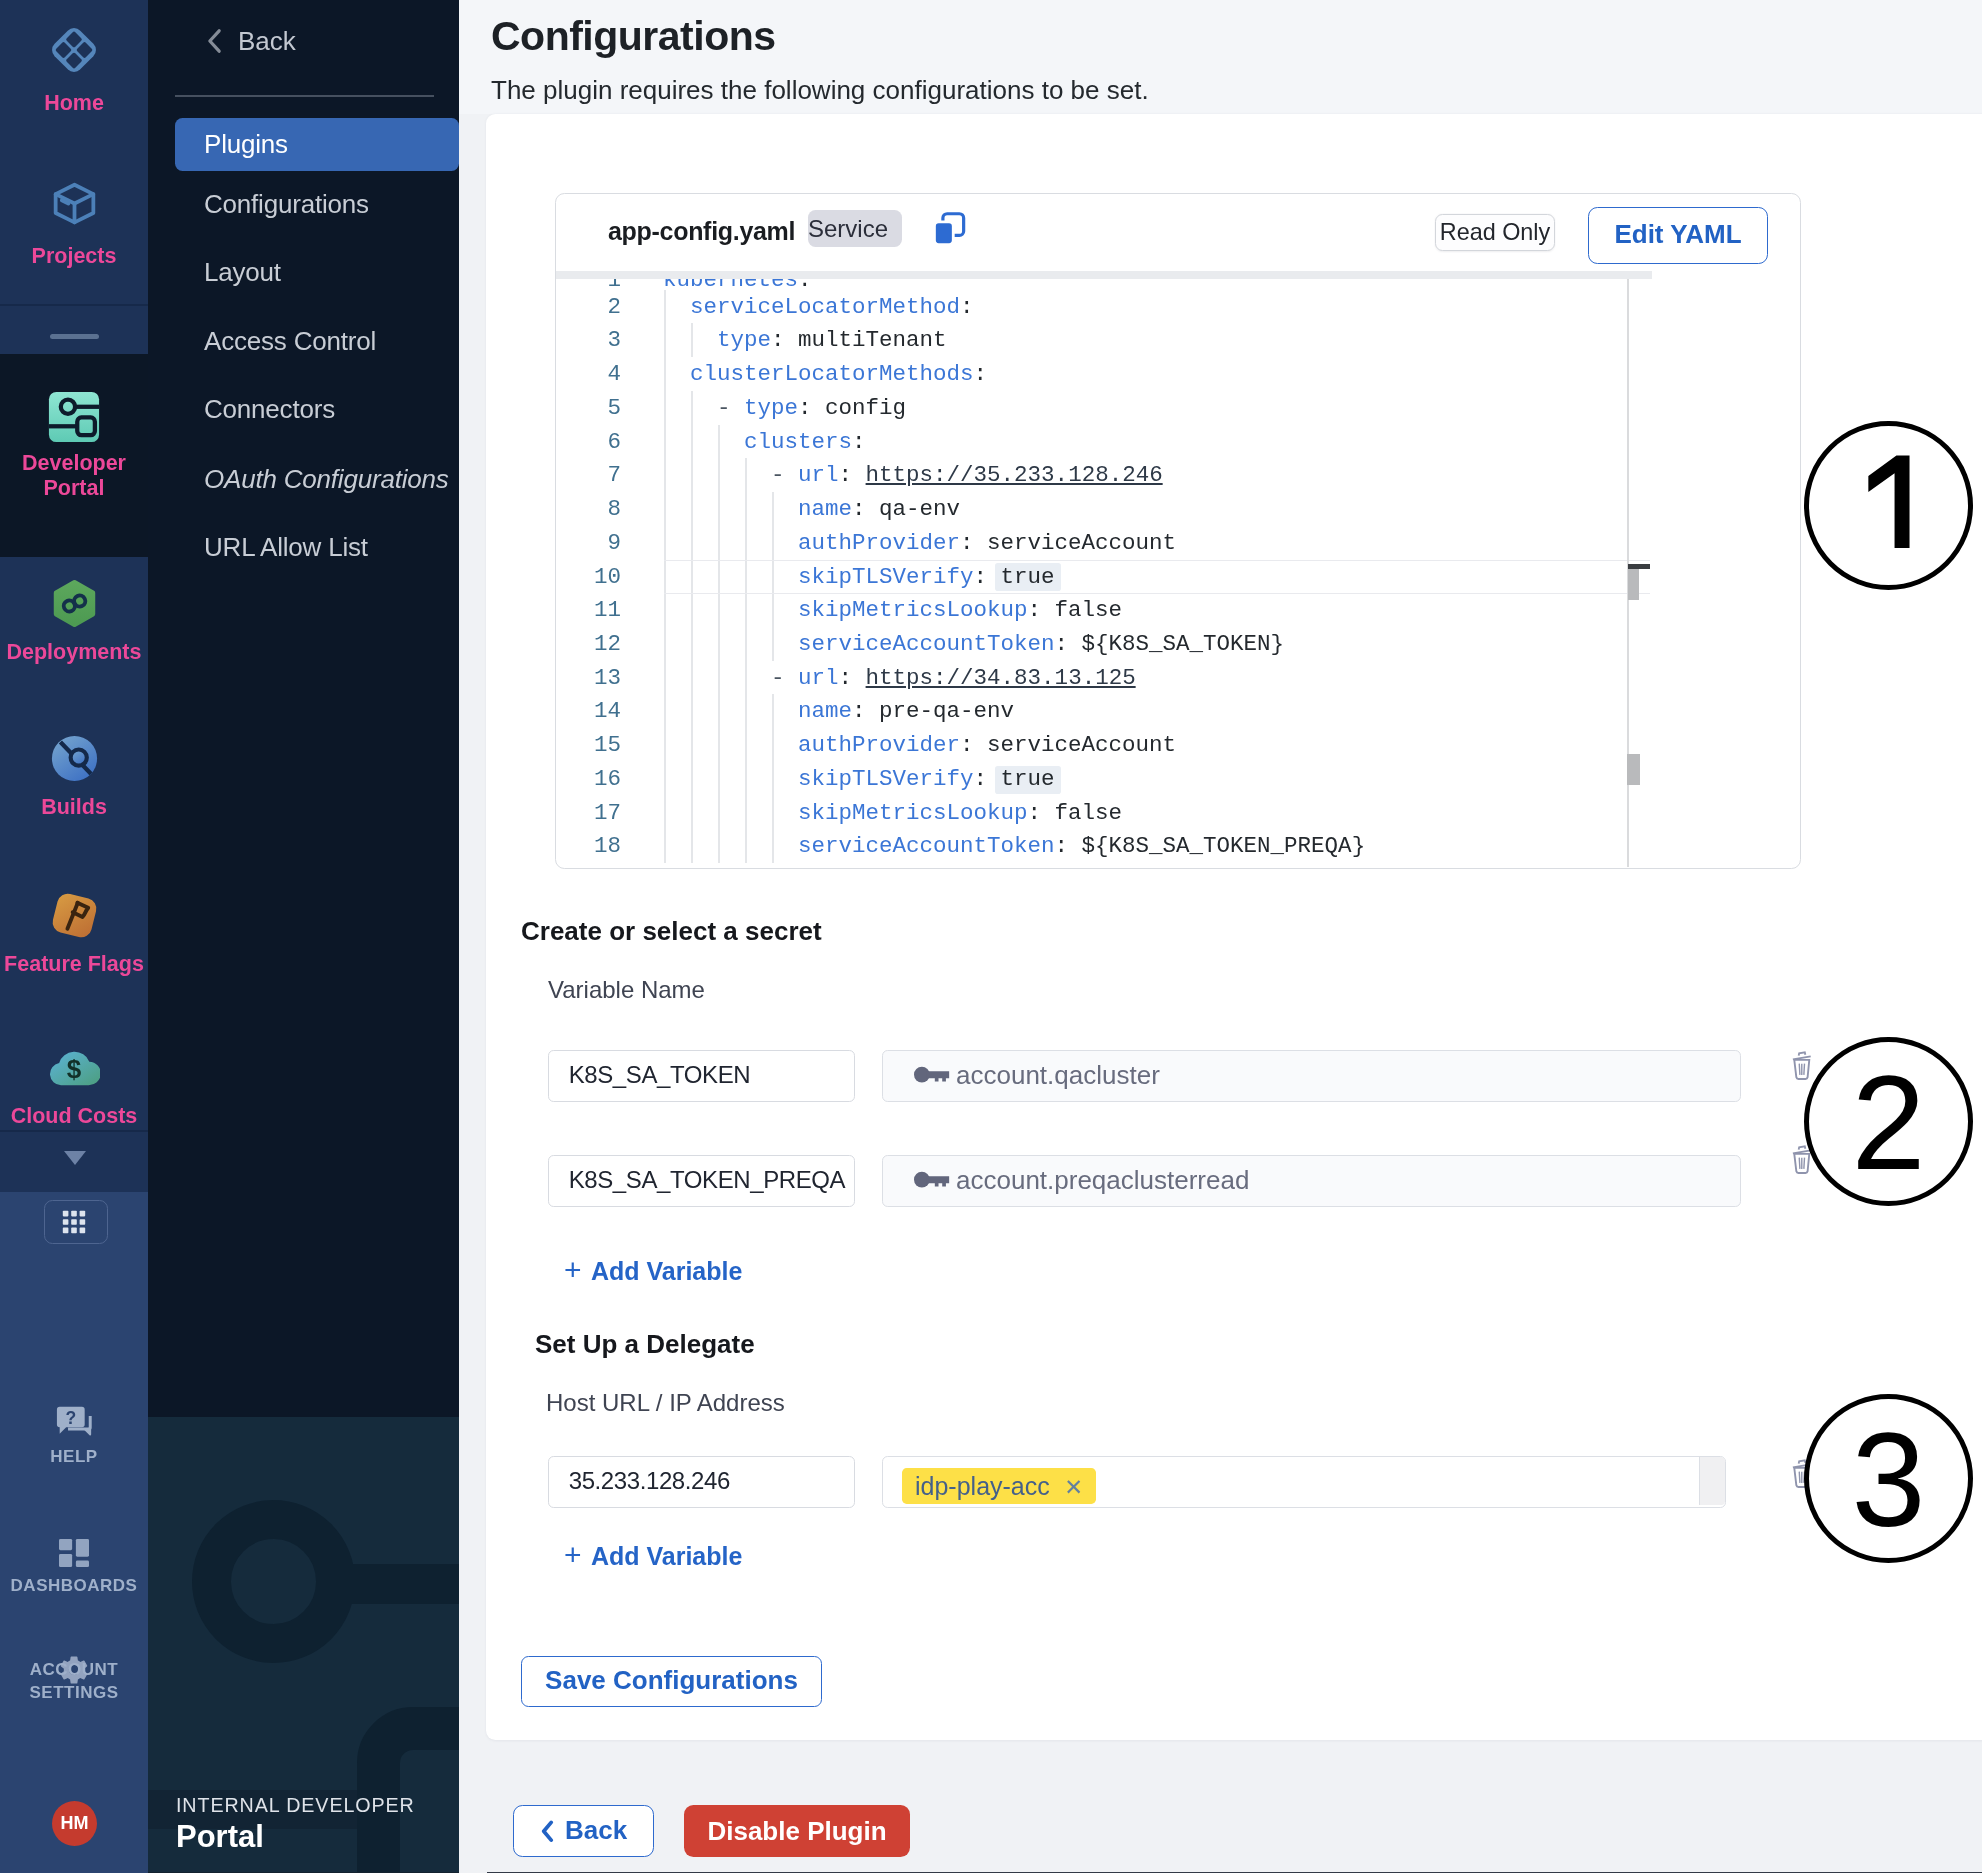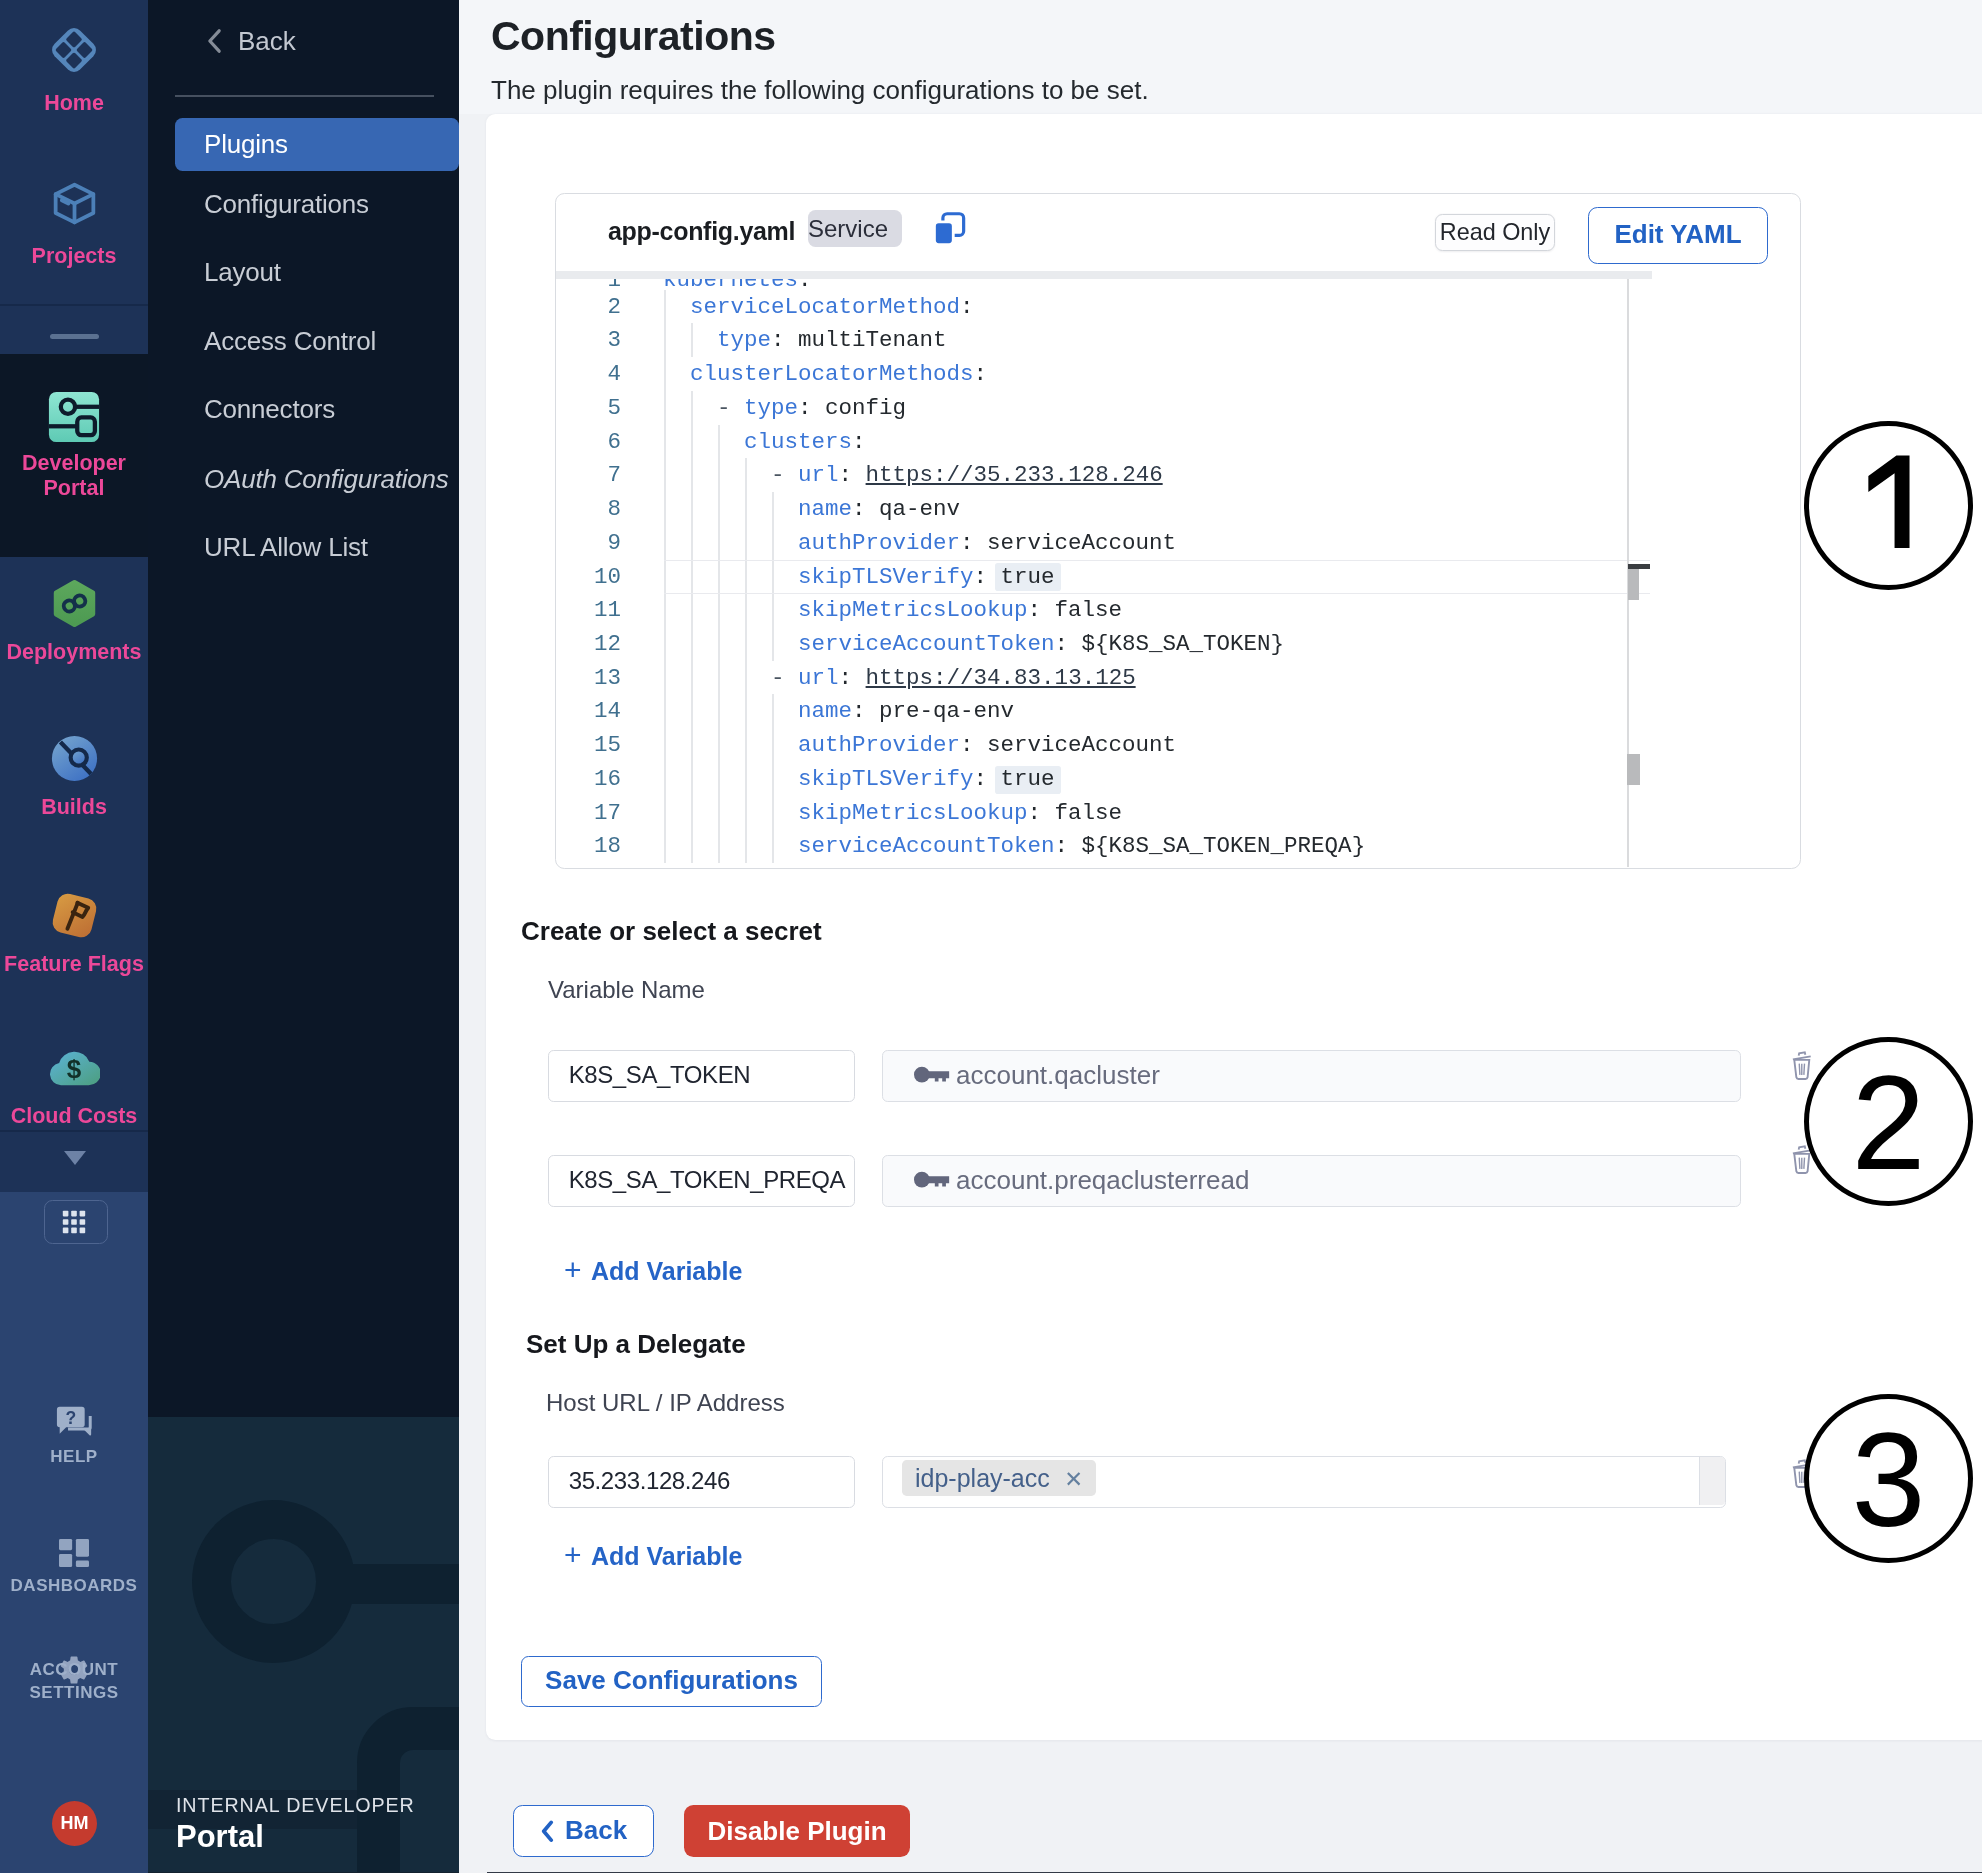--- a/index.html
+++ b/index.html
@@ -62,21 +62,21 @@
 .sechead { position:absolute; font-size:26px; font-weight:700; color:#16181d; }
 .lbl { position:absolute; font-size:24px; color:#3f4452; }
 .ninput { position:absolute; left:89px; width:307px; height:52px; background:#fff; border:1.9px solid #d8dbe1; border-radius:5.6px; font-size:24px; color:#202530; line-height:48px; padding-left:19.7px; letter-spacing:-0.4px; }
 .sfield { position:absolute; left:423px; width:859px; height:52px; background:#f9fafc; border:1.9px solid #dcdfe5; border-radius:5.6px; }
 .sfield .stext { position:absolute; left:73px; top:0; line-height:48px; font-size:26px; color:#686c7e; }
 .addvar { position:absolute; left:105px; font-size:25px; font-weight:700; color:#2564c7; }
 .addvar .plus { font-weight:400; font-size:30px; margin-right:9.4px; }
 .savebtn { position:absolute; left:62px; top:1656px; width:301px; height:51px; border:1.9px solid #2e6ace; border-radius:7.5px; background:#fff; text-align:center; line-height:47px; font-size:26px; font-weight:700; color:#2262c4; }
 .backbtn { position:absolute; left:54px; top:1805px; width:141px; height:52px; border:1.9px solid #2e6ace; border-radius:9.4px; background:#fff; text-align:center; line-height:49px; font-size:26px; font-weight:700; color:#2262c4; }
 .disbtn { position:absolute; left:225px; top:1805px; width:226px; height:52px; border-radius:9.4px; background:#cf4134; text-align:center; line-height:52px; font-size:26px; font-weight:700; color:#fff; }
-.vchip { position:absolute; left:19px; top:3px; height:36px; background:#e5e5e5; border-radius:4.7px; font-size:25px; color:#44608a; line-height:36px; padding:0 13px; }
+.vchip { position:absolute; left:19px; top:11px; height:36px; background:#fde047; border-radius:4.7px; font-size:25px; color:#44608a; line-height:36px; padding:0 13px; }
 .trash { position:absolute; left:1332px; width:28px; height:32px; }
 
 .anno { position:absolute; width:169px; height:169px; border:5.6px solid #000; border-radius:50%; background:#fff; text-align:center; font-size:133px; color:#000; line-height:163px; z-index:50; }
 .vx { color:#64809f; font-size:22.5px; margin-left:7.5px; }
 </style>
 </head>
 <body>
 <div id="sb1">
   <div class="seam1"></div>
     <div class="seam2"></div>
@@ -367,21 +367,21 @@
         </g>
       </svg></div>
   <div class="trash" style="top:1459px;"><svg width="22.5" height="30" viewBox="0 0 24 32">
         <g fill="none" stroke="#8f94ad" stroke-width="2">
           <path d="M3.5 9.5 h16 l-1.8 18.5 a2.3 2.3 0 0 1 -2.3 1.8 h-7.4 a2.3 2.3 0 0 1 -2.3 -1.8 Z"></path>
           <path d="M2 9 l19 -3.3"></path>
           <path d="M8.2 5 l.5 -2.6 6 -1.1 .6 2.7"></path>
           <path d="M8.8 13.5 l.7 12 M11.5 13.5 v12 M14.4 13.5 l-.7 12" stroke-width="1.5"></path>
         </g>
       </svg></div>
-  <div class="sechead" style="left:67px; top:1329px;">Set Up a Delegate</div>
+  <div class="sechead" style="left:76px; top:1329px;">Set Up a Delegate</div>
   <div class="lbl" style="left:87px; top:1389px;">Host URL / IP Address</div>
   <div class="ninput" style="top:1456px;">35.233.128.246</div>
   <div class="sfield" style="top:1456px; background:#fff; width:844px;">
     <div class="vchip">idp-play-acc <span class="vx">✕</span></div>
     <div style="position:absolute; right:0; top:0; width:26px; height:48px; background:#f0f0f2; border-left:1.9px solid #dcdfe5; border-radius:0 3.7px 3.7px 0;"></div>
   </div>
   <div class="addvar" style="top:1538px;"><span class="plus">+</span>Add Variable</div>
   <div class="savebtn">Save Configurations</div>
   <div class="backbtn"><svg width="14" height="22.5" viewBox="0 0 15 24" style="vertical-align:-3.7px; margin-right:11.2px;">
         <path d="M12 2.5 L4 12 L12 21.5" fill="none" stroke="#2262c4" stroke-width="4" stroke-linecap="round" stroke-linejoin="round"></path>

